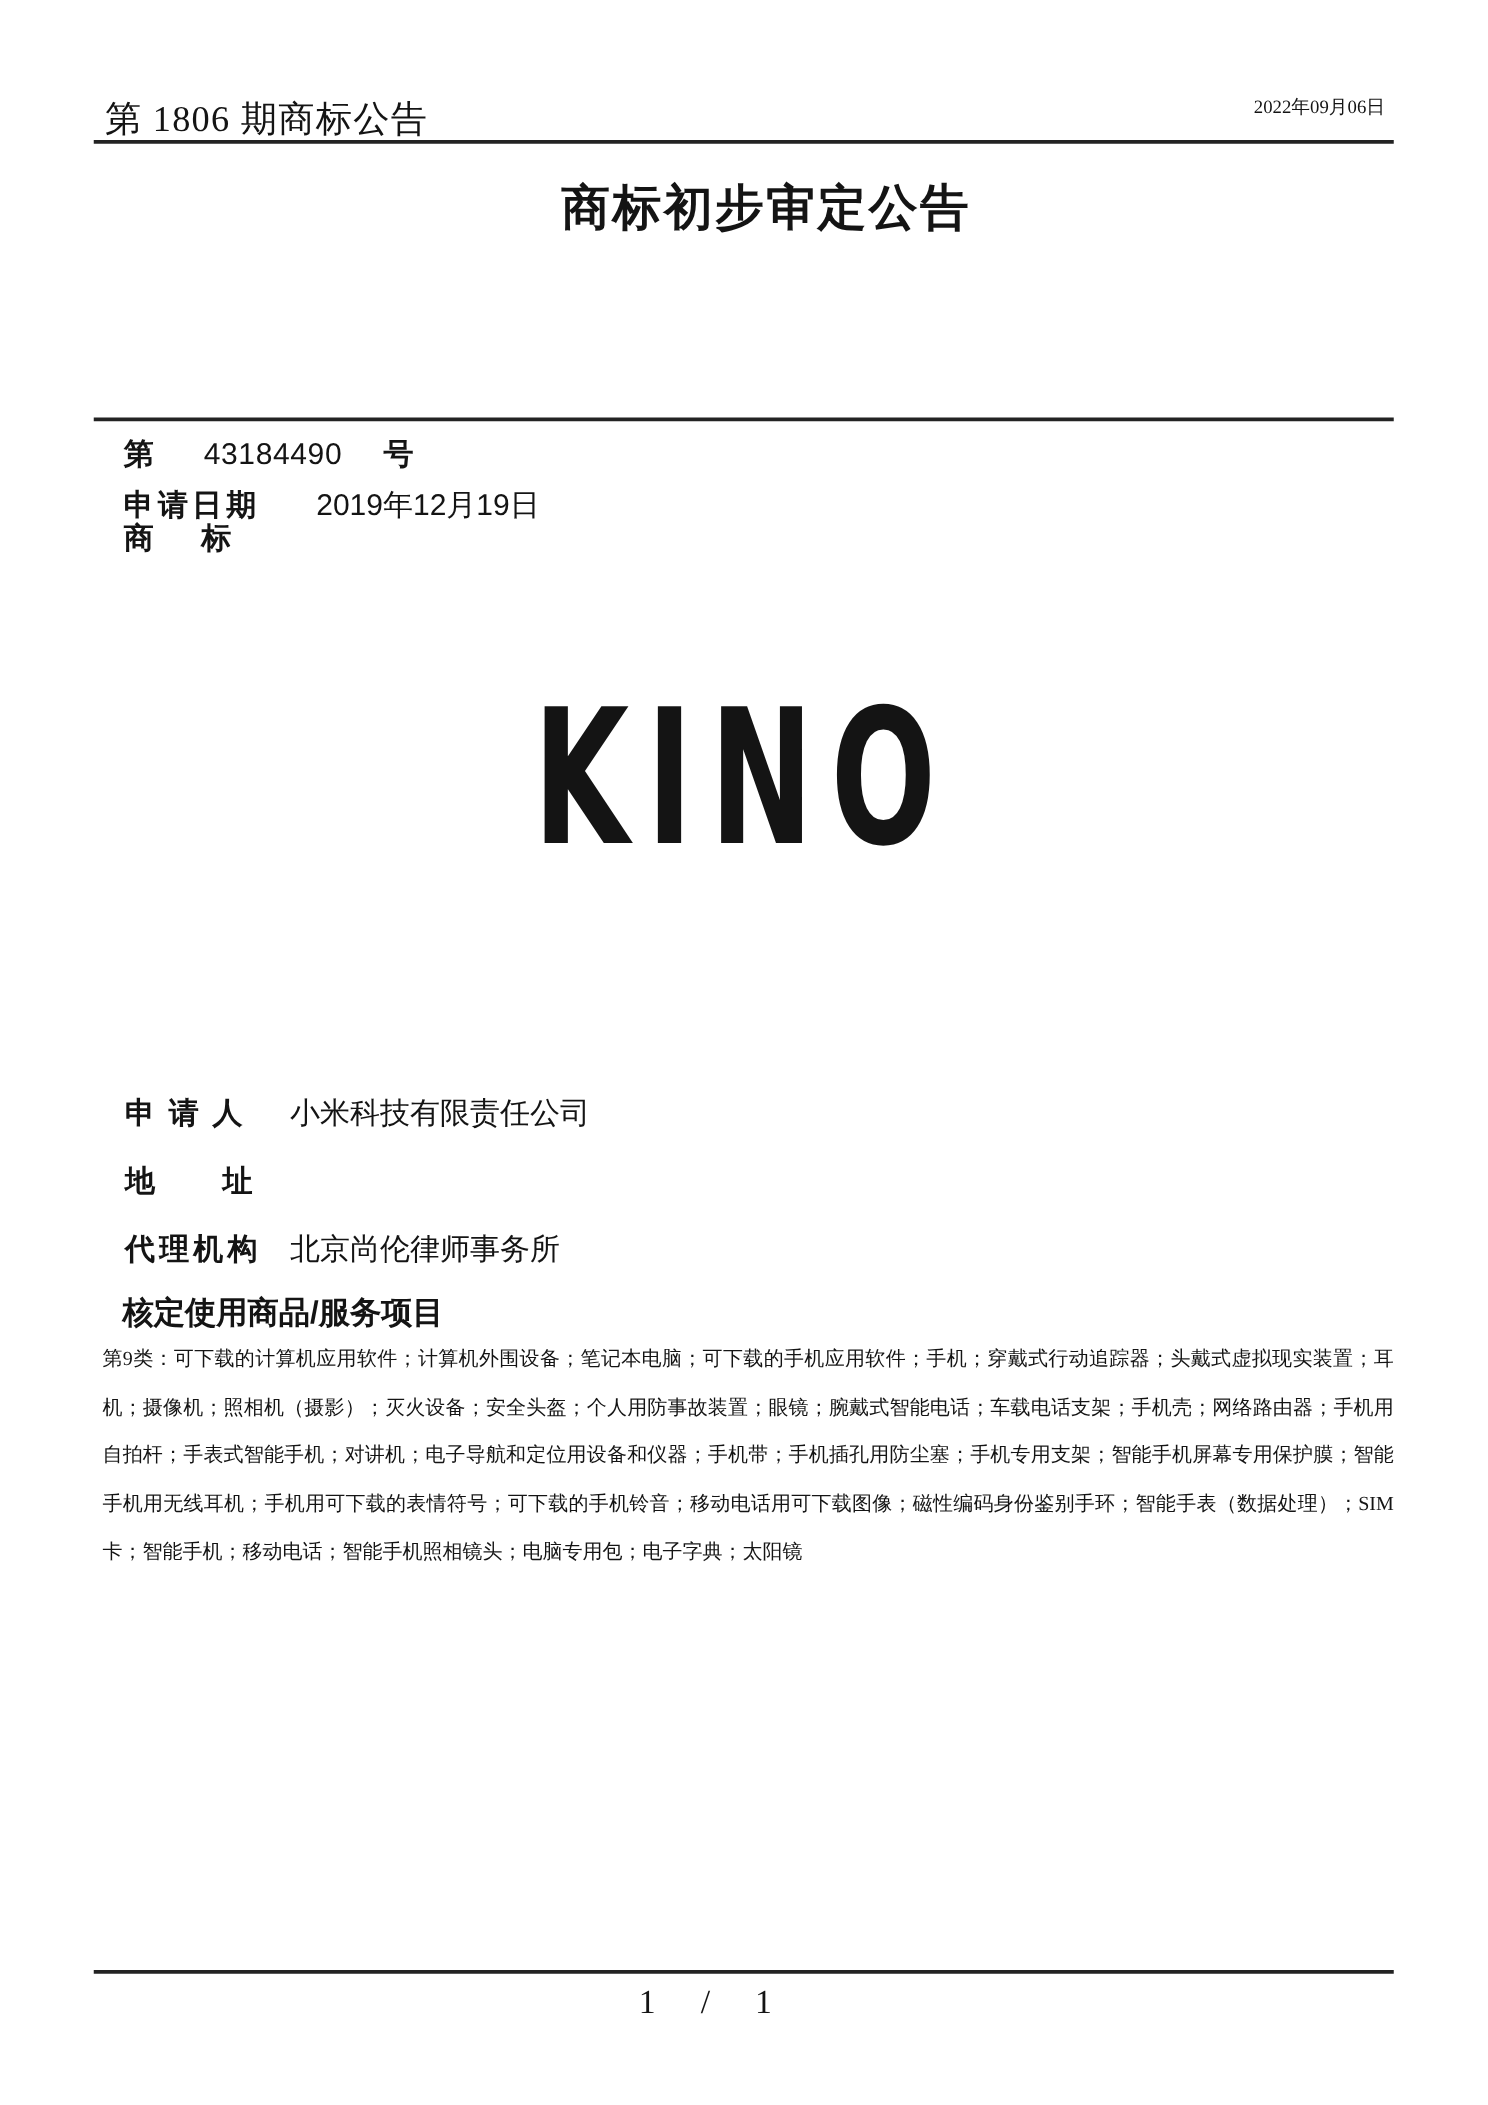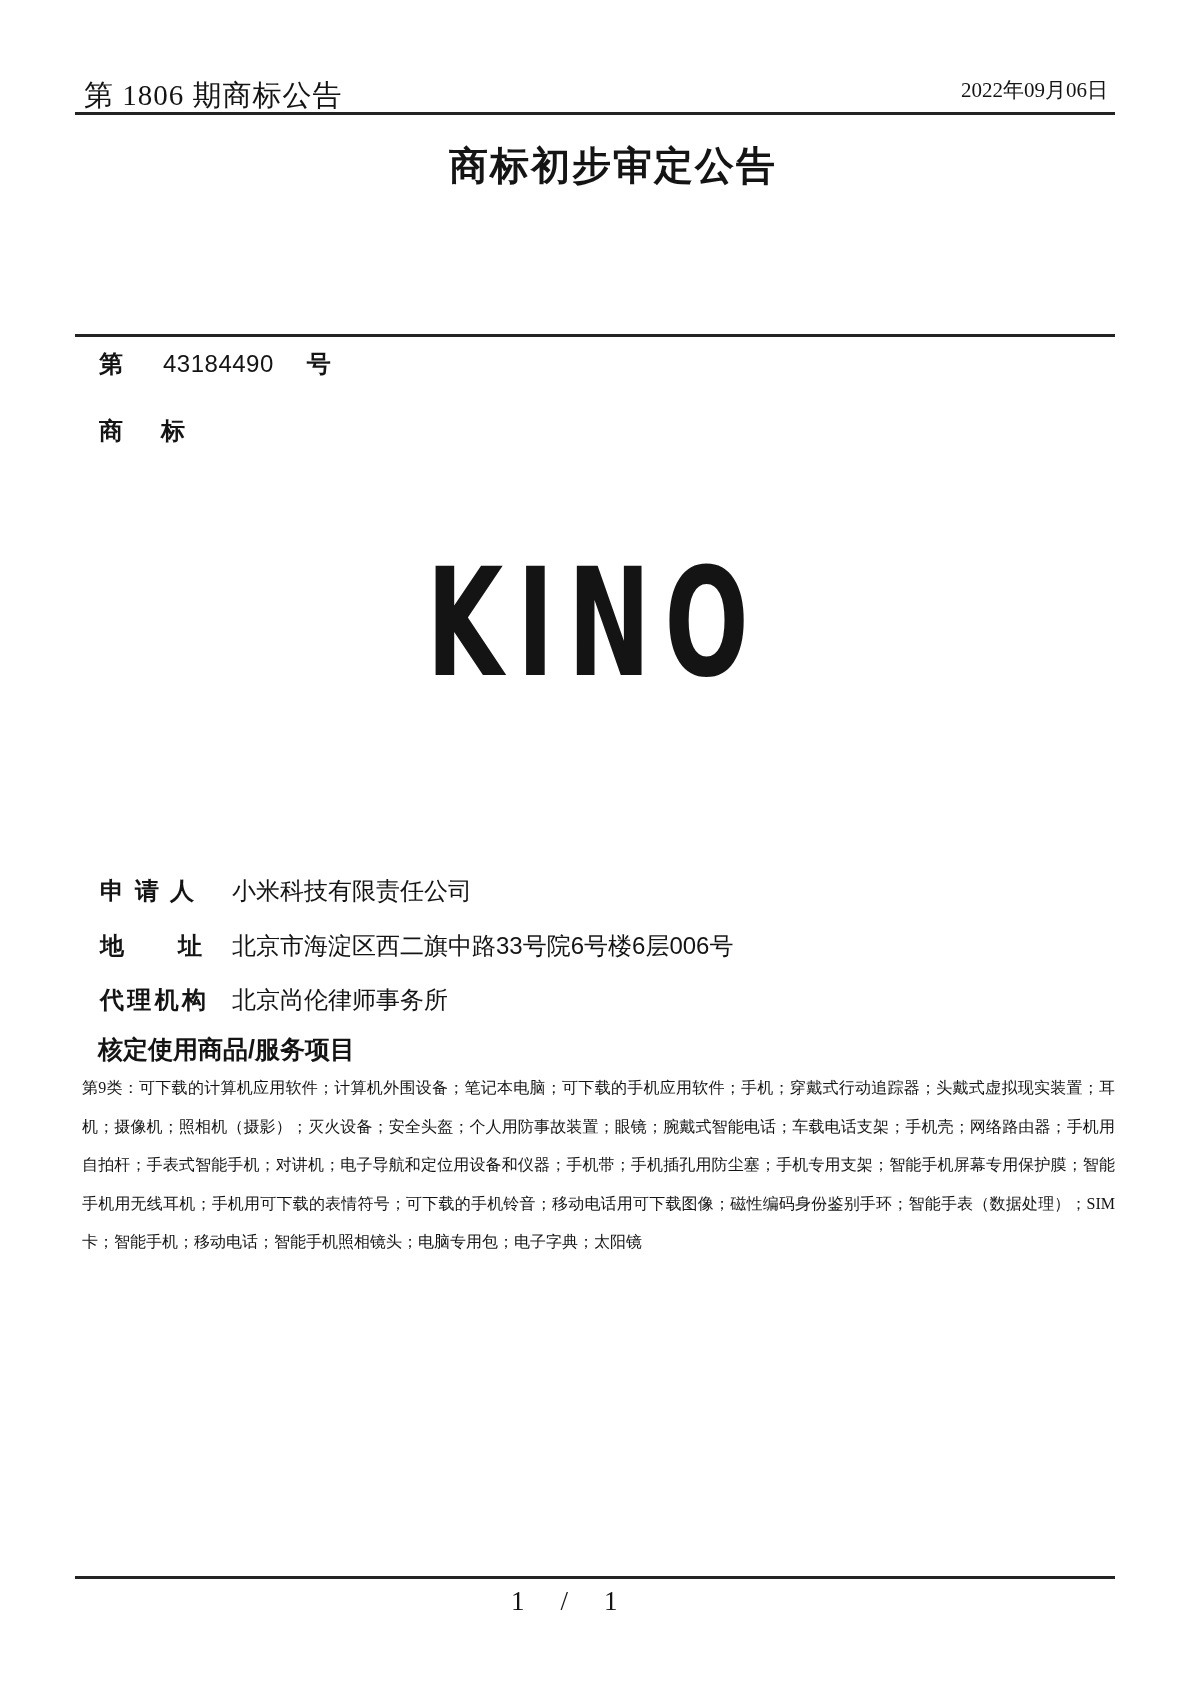--- a/index.html
+++ b/index.html
@@ -19,21 +19,21 @@
   .abs { position: absolute; }
 
   
   .hdr-issue {
     left: 84px; top: 76px;
     font-size: 29px;
     letter-spacing: 1px;
   }
   .hdr-date {
     right: 82px; top: 76px;
-    font-size: 21px;
+    font-size: 15px;
   }
   .rule {
     left: 75px;
     width: 1040px;
     height: 3px;
     background: #232323;
   }
   .rule-top    { top: 112px; }
   .rule-table  { top: 334px; }
   .rule-footer { top: 1576px; }
@@ -154,37 +154,40 @@
 
 
   <div class="abs rule rule-table"></div>
 
   <div class="abs field-row row-number">
     <span class="lbl">第</span>
     <span class="val num">43184490</span>
     <span class="lbl suffix">号</span>
   </div>
 
+  <div class="abs field-row row-appdate">
+    <span class="lbl">申请日期</span>
+    <span class="val">2019年12月19日</span>
+  </div>
 
   <div class="abs field-row row-mark">
     <span class="lbl">商标</span>
   </div>
 
   <div class="abs mark-wrap">
     <span class="mark-text">KINO</span>
   </div>
 
   <div class="abs field-row row-applicant">
     <span class="lbl">申请人</span>
     <span class="val">小米科技有限责任公司</span>
   </div>
 
   <div class="abs field-row row-address">
     <span class="lbl">地址</span>
-    <span class="val">北京市海淀区西二旗中路33号院6号楼6层006号</span>
   </div>
 
   <div class="abs field-row row-agency">
     <span class="lbl">代理机构</span>
     <span class="val">北京尚伦律师事务所</span>
   </div>
 
   <div class="abs goods-heading">核定使用商品/服务项目</div>
 
   <div class="abs goods-text">第9类：可下载的计算机应用软件；计算机外围设备；笔记本电脑；可下载的手机应用软件；手机；穿戴式行动追踪器；头戴式虚拟现实装置；耳机；摄像机；照相机（摄影）；灭火设备；安全头盔；个人用防事故装置；眼镜；腕戴式智能电话；车载电话支架；手机壳；网络路由器；手机用自拍杆；手表式智能手机；对讲机；电子导航和定位用设备和仪器；手机带；手机插孔用防尘塞；手机专用支架；智能手机屏幕专用保护膜；智能手机用无线耳机；手机用可下载的表情符号；可下载的手机铃音；移动电话用可下载图像；磁性编码身份鉴别手环；智能手表（数据处理）；SIM卡；智能手机；移动电话；智能手机照相镜头；电脑专用包；电子字典；太阳镜</div>

